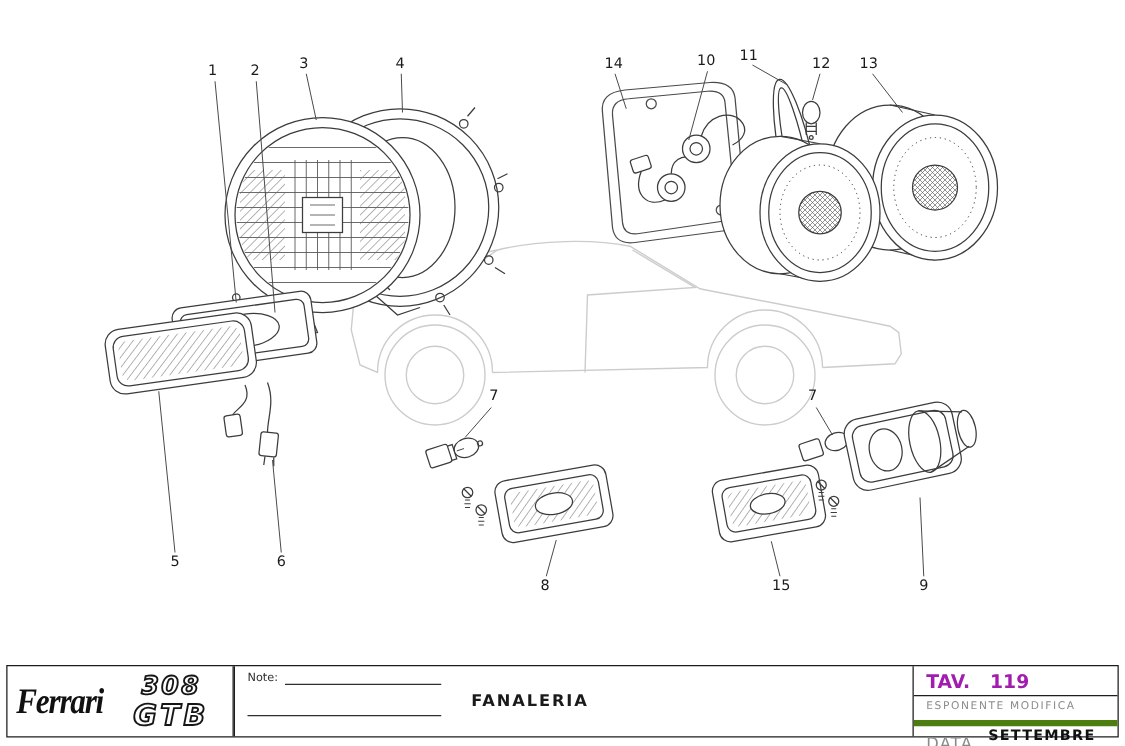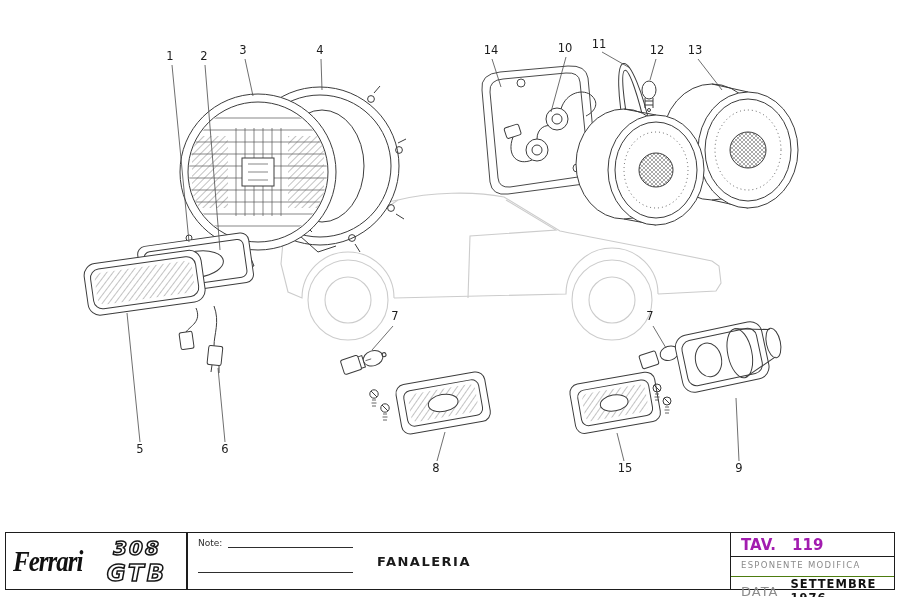--- a/index.html
+++ b/index.html
@@ -48,21 +48,21 @@
     display: flex; flex-direction: column; justify-content: space-between;
   }
   .note-row { display: flex; align-items: flex-end; }
   .note-label { font-size: 9px; color: #2e2e2e; }
   .note-rule { flex: 1; border-bottom: 1px solid #2e2e2e; margin-left: 6px; height: 10px; }
   .note-rule2 { border-bottom: 1px solid #2e2e2e; width: 100%; margin-bottom: 7px; }
 
   .tav-cell { width: 164px; border-left: 1px solid #1d1d1d; display: flex; flex-direction: column; }
   .tav-row { height: 24px; border-bottom: 1px solid #1d1d1d; font-size: 15px; font-weight: bold; padding: 3px 10px; color: #a21caf; }
   .tav-num { margin-left: 16px; }
-  .rev-row { height: 15px; border-bottom: 1px solid #4d7c0f; font-size: 8.5px; color: #8b8b8b; letter-spacing: 1.3px; padding: 3px 10px 16px 10px; }
+  .rev-row { height: 15px; border-bottom: 5px solid #4d7c0f; font-size: 8.5px; color: #8b8b8b; letter-spacing: 1.3px; padding: 3px 10px 16px 10px; }
   .date-row { flex: 1; display: flex; align-items: center; padding: 0 10px; }
   .date-label { font-size: 13px; color: #8b8b8b; letter-spacing: 1px; }
   .date-value { font-size: 11.5px; font-weight: bold; letter-spacing: 1px; margin-left: 12px; color: #111; }
 </style>
 </head>
 <body>
 
 <div class="page">
 
   <svg class="diagram" width="900" height="532" viewBox="0 0 900 532" xmlns="http://www.w3.org/2000/svg">

